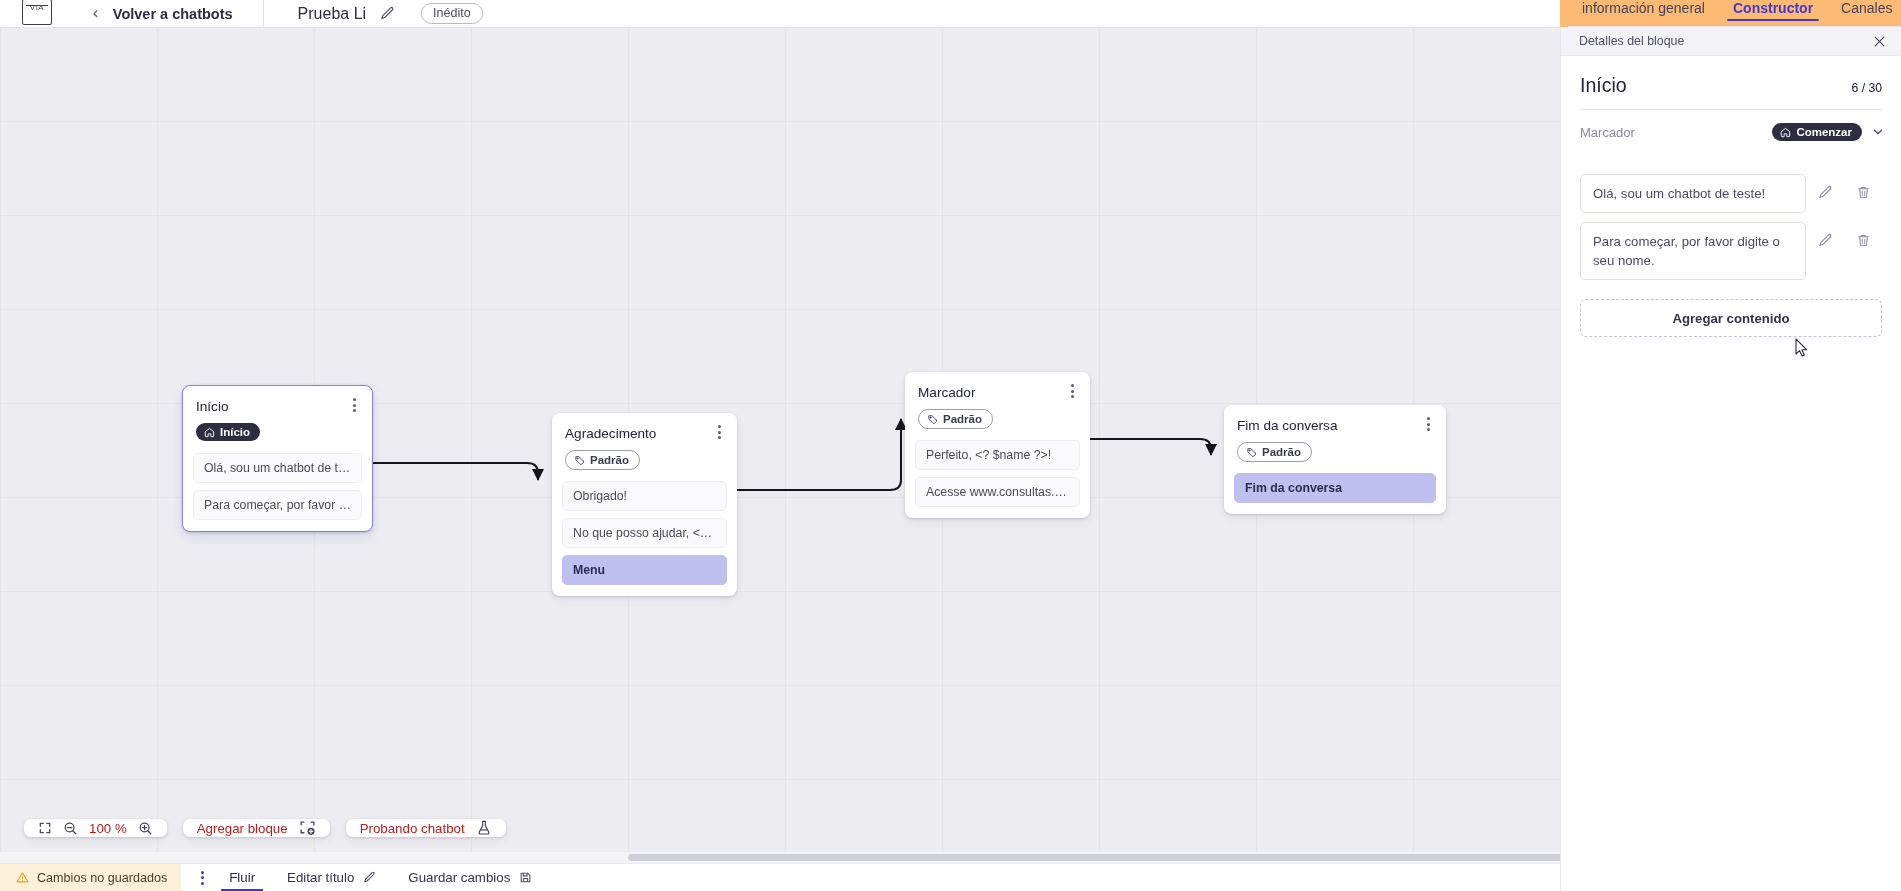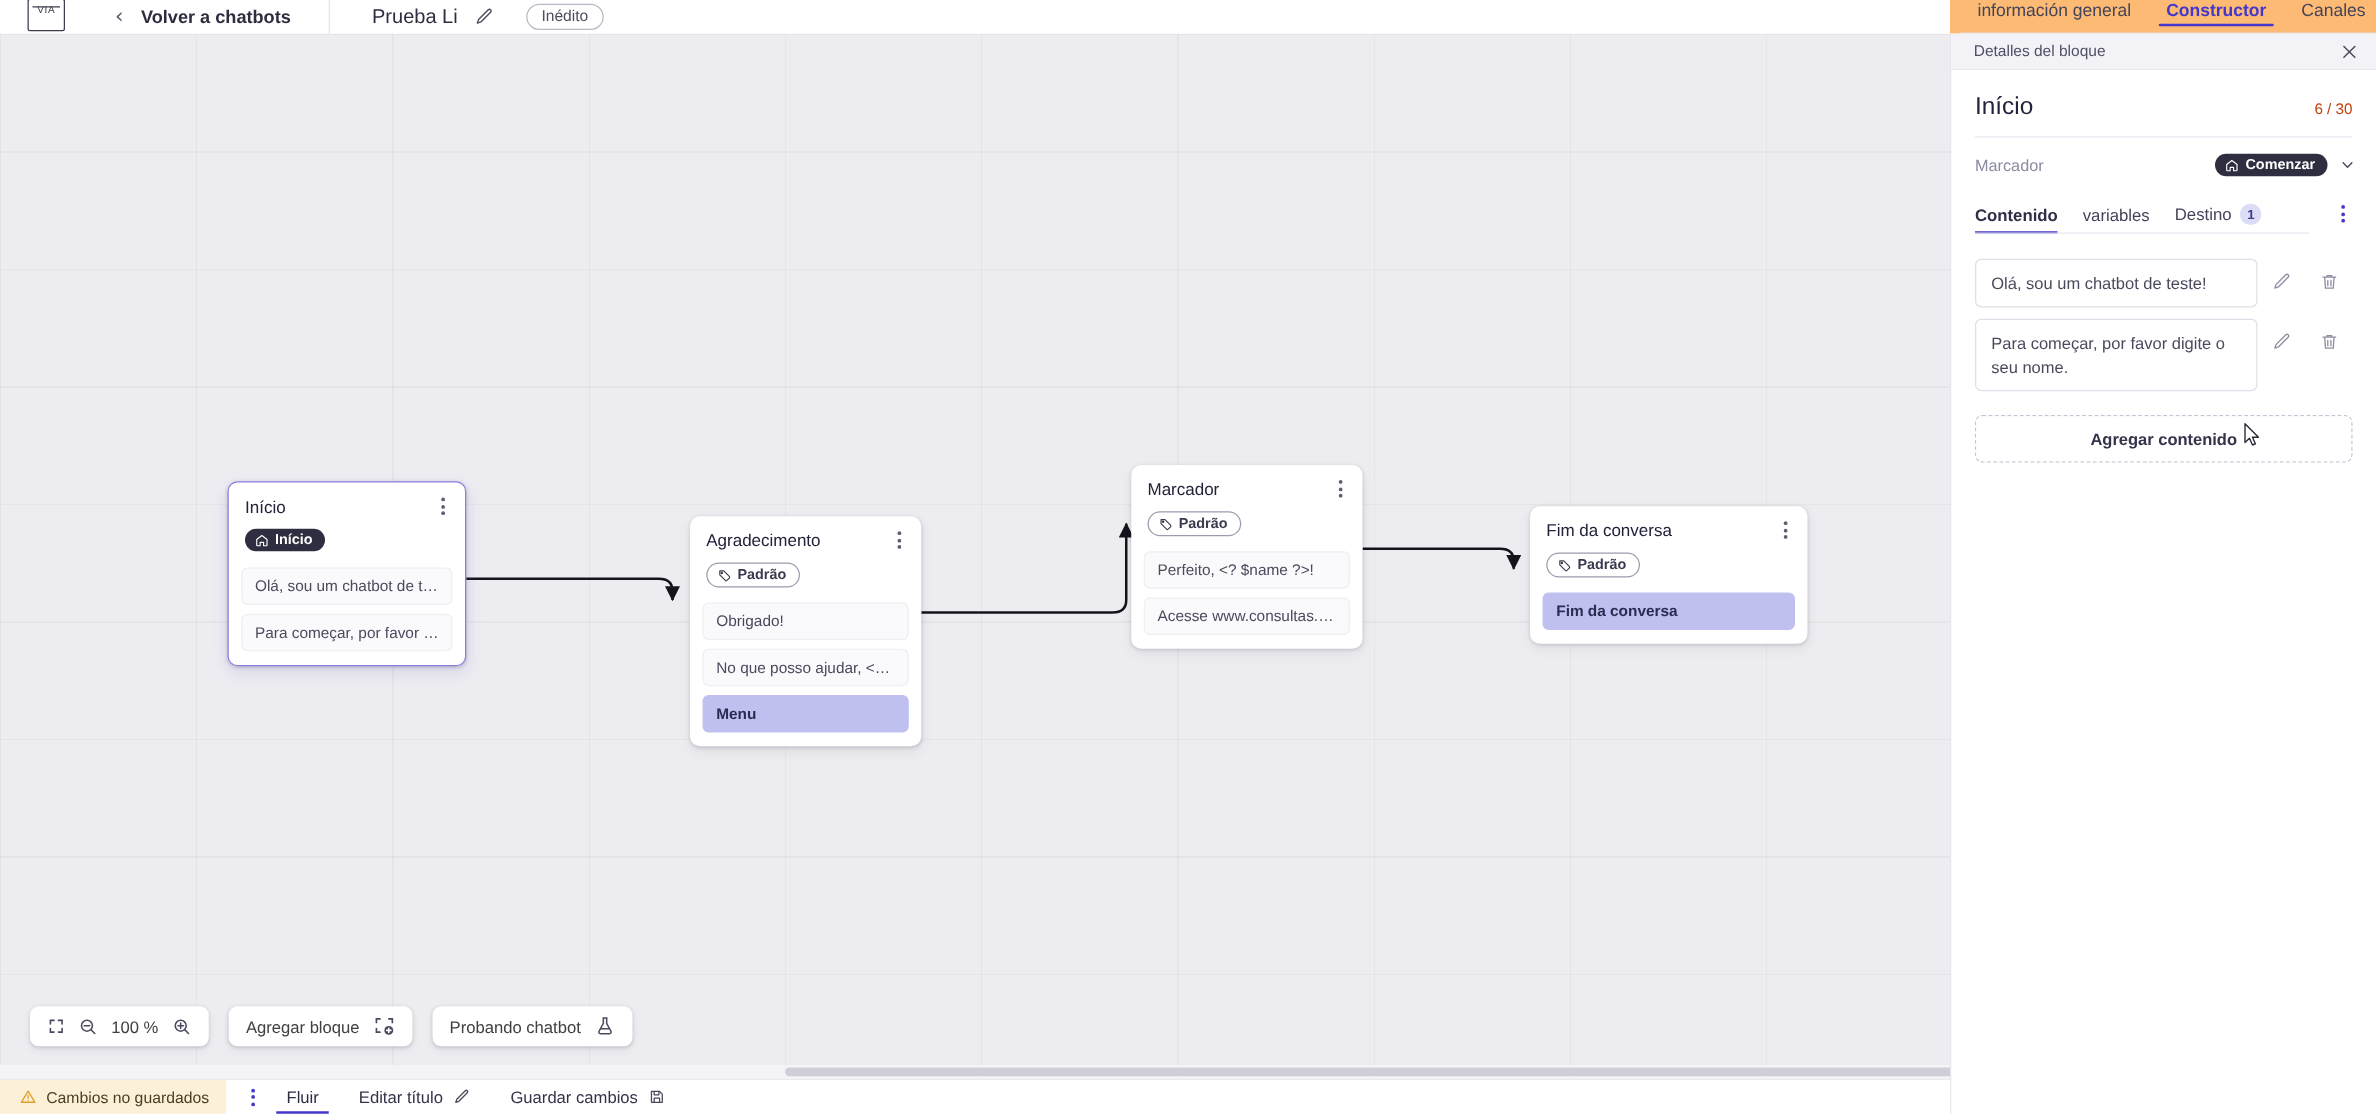--- a/index.html
+++ b/index.html
@@ -113,24 +113,24 @@
     font-size: 12.3px; color: #4a4a5e; padding: 7px 10px;
     white-space: nowrap; overflow: hidden; text-overflow: ellipsis;
   }
   .msg.accent {
     background: #bfc0ef; border-color: #bfc0ef; color: #2c2c52; font-weight: 700;
   }
 
   
   .tool-wrap { position: absolute; left: 24px; bottom: 26px; display: flex; gap: 16px; }
   .tool-pill {
-    background: #ffffff; border-radius: 7px; height: 32px;
+    background: #ffffff; border-radius: 7px; height: 18px;
     box-shadow: 0 1px 3px rgba(35,35,60,.16), 0 3px 8px rgba(35,35,60,.06);
     display: flex; align-items: center; padding: 0 14px; gap: 11px;
-    font-size: 13.3px; color: #404040; white-space: nowrap; cursor: pointer;
+    font-size: 13.3px; color: #b91c1c; white-space: nowrap; cursor: pointer;
   }
   .ic { display: inline-flex; align-items: center; color: #4a4a5e; }
 
   
   .hscroll-track {
     position: absolute; left: 0; bottom: 0; width: 1561px; height: 11px;
     background: #f4f4f7;
   }
   .hscroll-thumb {
     position: absolute; left: 628px; bottom: 2px; width: 940px; height: 7px;
@@ -180,21 +180,21 @@
     justify-content: space-between; padding: 0 14px 0 18px;
     border-bottom: 1px solid #e8e8f0;
   }
   .rp-head-title { font-size: 12.4px; color: #4f4f66; }
   .rp-close { color: #4a4a5e; cursor: pointer; display: flex; }
   .rp-titlerow {
     display: flex; align-items: baseline; justify-content: space-between;
     padding: 18px 19px 12px;
   }
   .rp-title { font-size: 19.5px; color: #22223a; }
-  .rp-count { font-size: 12.2px; color: #c2410c; }
+  .rp-count { font-size: 12.2px; color: #0f172a; }
   .rp-rule { height: 1px; background: #e8e8f0; margin: 0 19px; }
   .rp-marcador {
     display: flex; align-items: center; justify-content: space-between;
     padding: 13px 16px 13px 19px;
   }
   .rp-marcador-label { font-size: 13px; color: #8a8aa0; }
   .marc-right { display: flex; align-items: center; gap: 9px; }
   .chev-dn { color: #4a4a5e; display: flex; }
   .rp-tabs {
     display: flex; align-items: flex-end; padding: 4px 0 0 19px;
@@ -488,38 +488,20 @@
         <span>Comenzar</span>
       </span>
       <span class="chev-dn">
         <svg width="14" height="14" viewBox="0 0 24 24" fill="none" stroke="currentColor" stroke-width="2" stroke-linecap="round" stroke-linejoin="round">
             <path d="M6 9l6 6 6-6"></path>
           </svg>
       </span>
     </span>
   </div>
 
-  <div class="rp-tabs">
-    <div class="rp-tab active">
-      <span>Contenido</span>
-    </div>
-    <div class="rp-tab">
-      <span>variables</span>
-    </div>
-    <div class="rp-tab">
-      <span>Destino</span>
-      <span class="tab-badge">1</span>
-    </div>
-    <div class="rp-tabs-rule"></div>
-    <div class="rp-tabs-kebab">
-        <i></i>
-        <i></i>
-        <i></i>
-      </div>
-  </div>
 
   <div class="rp-content">
     <div class="content-row">
       <div class="content-box">Olá, sou um chatbot de teste!</div>
       <span class="row-act">
         <svg width="15" height="15" viewBox="0 0 24 24" fill="none" stroke="currentColor" stroke-width="1.7" stroke-linecap="round" stroke-linejoin="round">
             <path d="M17 3a2.1 2.1 0 0 1 3 3L7.5 18.5 3 20l1.5-4.5z"></path>
           </svg>
       </span>
       <span class="row-act">

